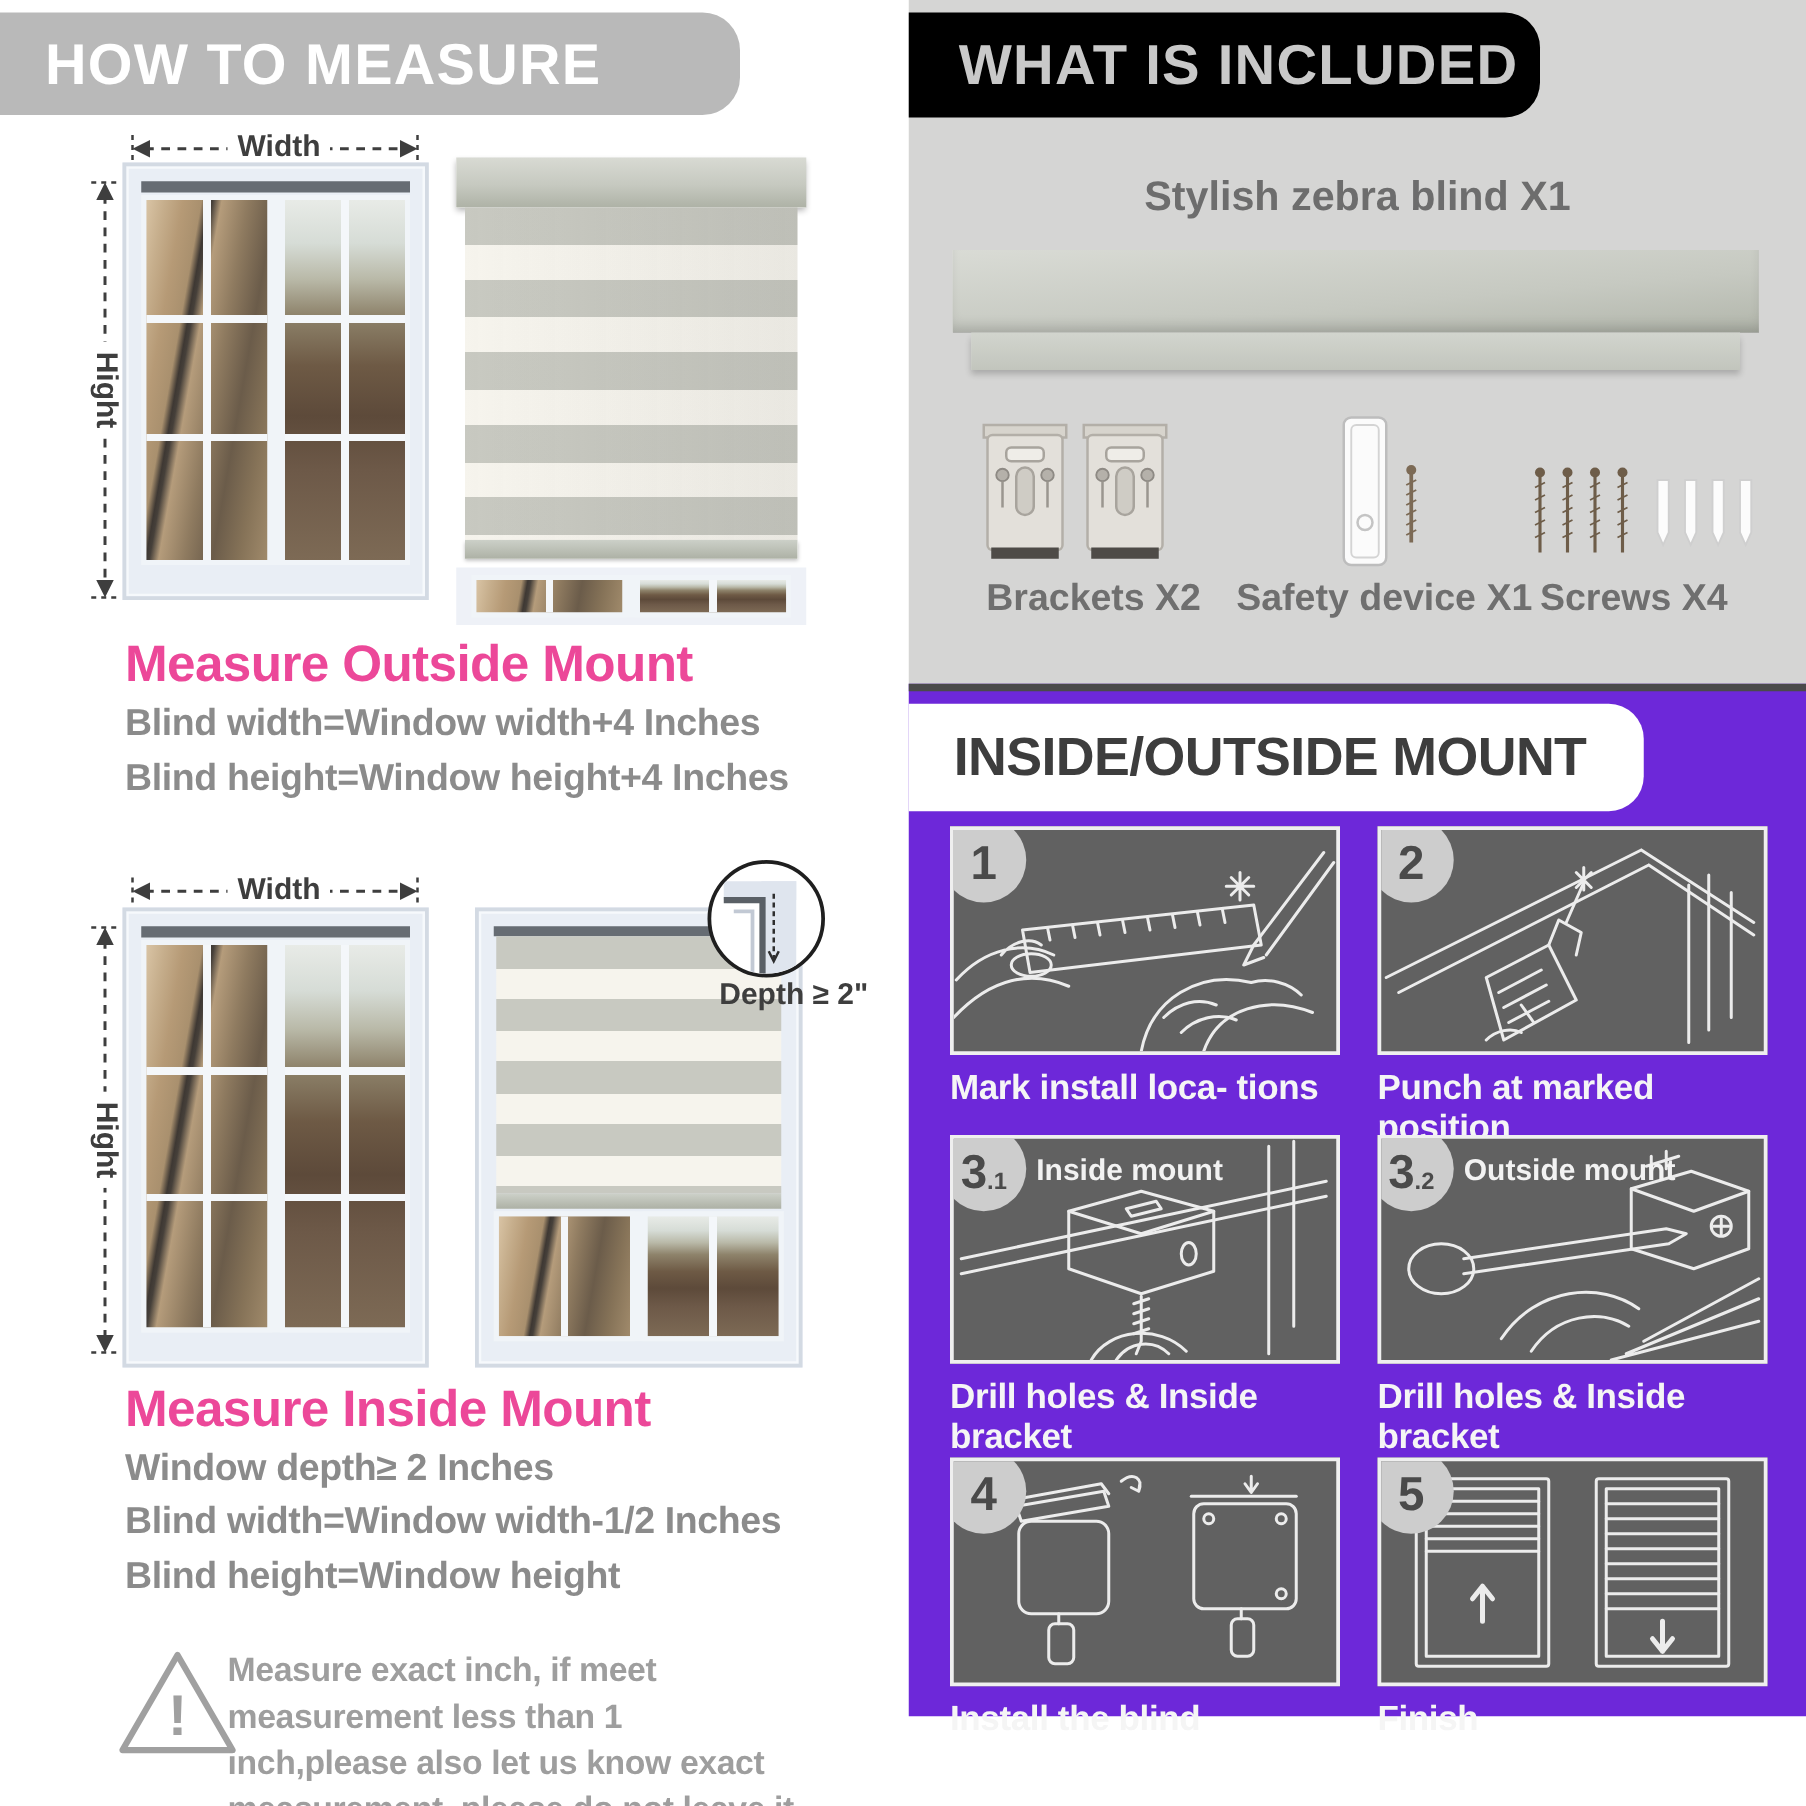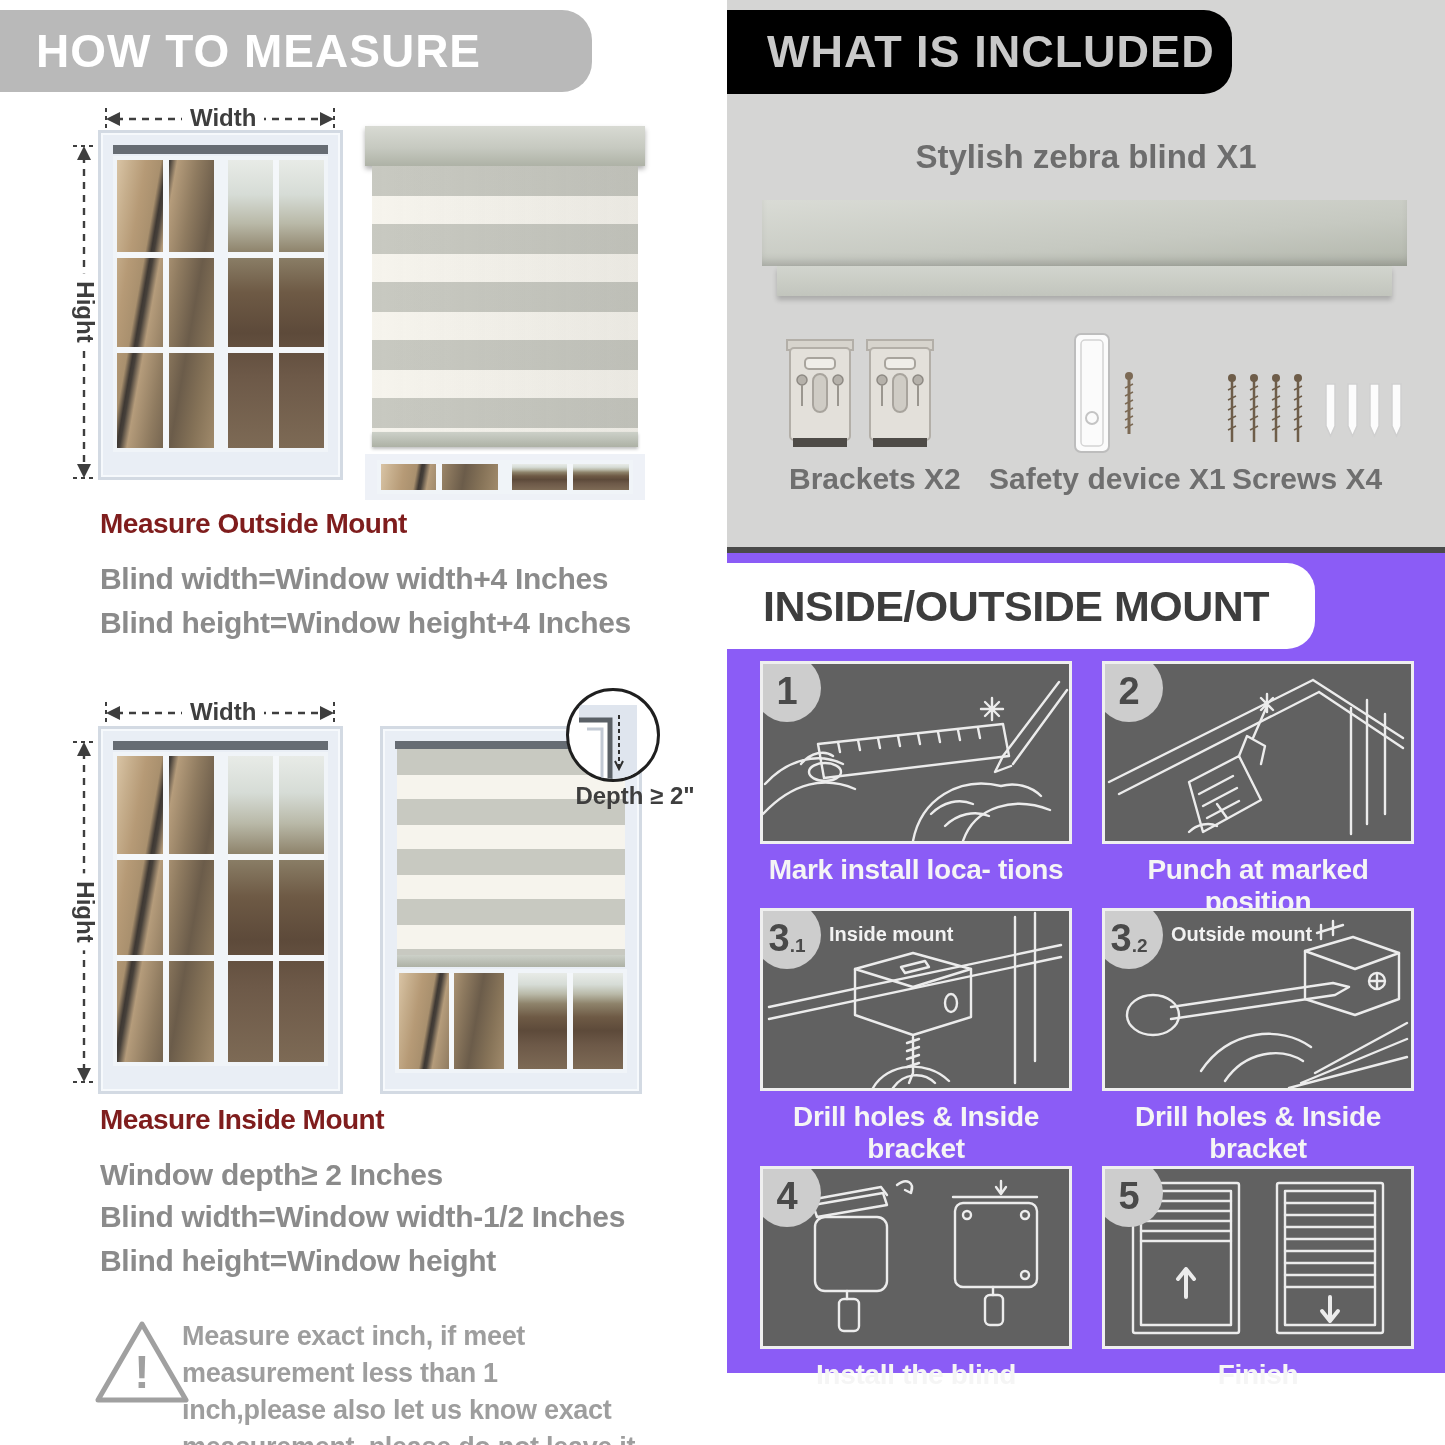--- a/index.html
+++ b/index.html
@@ -5,21 +5,21 @@
   html,body{margin:0;padding:0;background:#fff;}
   .canvas{position:relative;width:1445px;height:1445px;background:#fff;overflow:hidden;
           font-family:"Liberation Sans",sans-serif;}
   .abs{position:absolute;}
 
   
   .howto-pill{left:0;top:10px;width:592px;height:82px;background:#b9b9b9;
     border-radius:0 30px 30px 0;display:flex;align-items:center;padding-left:36px;box-sizing:border-box;}
   .howto-pill span{color:#fff;font-size:46px;font-weight:bold;letter-spacing:1px;}
 
-  .sec-title{color:#7f1d1d;font-size:28px;font-weight:bold;letter-spacing:-.5px;}
+  .sec-title{color:#ec4899;font-size:41px;font-weight:bold;letter-spacing:-.5px;}
   .sec-line{color:#8b8b8b;font-size:30px;font-weight:bold;letter-spacing:-.3px;text-align:center;}
 
   
   .win{background:#e9eef5;border:3px solid #d3dae3;box-sizing:border-box;padding:12px;
        box-shadow:inset 0 0 0 2px #f6f9fc;}
   .cassette{height:9px;background:#666c73;margin-bottom:2px;}
   .glass{display:flex;gap:6px;background:#f0f4f8;}
   .casement{position:relative;flex:1;border:4px solid #f0f4f8;overflow:hidden;}
   .photo-l{background:linear-gradient(100deg,#d9c4a5 0%,#c6ae8c 10%,#b69a76 20%,#a9906e 30%,
     #3e3833 34%,#46403a 36%,#b59c7b 41%,#8f7b60 55%,#6b5c4a 70%,#867358 85%,#a08a6b 100%);}
@@ -65,32 +65,32 @@
   .inc-pill span{color:#c9c9c9;font-size:45px;font-weight:bold;letter-spacing:1px;}
   .product-title{position:absolute;left:0;top:138px;width:100%;text-align:center;
     color:#6d6d6d;font-size:33px;font-weight:bold;}
   .bar{position:absolute;left:35px;top:200px;width:645px;height:66px;
     background:linear-gradient(175deg,#d9dbd5 0%,#c6c9c1 60%,#b2b6ab 100%);
     box-shadow:inset 0 -8px 10px -4px rgba(0,0,0,.18);}
   .bar-lip{position:absolute;left:50px;top:266px;width:615px;height:30px;
     background:linear-gradient(#d2d5ce,#c2c5bd);box-shadow:0 4px 5px rgba(0,0,0,.2);}
   .inc-label{position:absolute;color:#6f6f6f;font-size:30px;font-weight:bold;}
 
-  .panel-dark{left:727px;top:547px;width:718px;height:826px;background:#8b5cf6;border-top:6px solid #4a4a4a;box-sizing:border-box;text-align:center;}
+  .panel-dark{left:727px;top:547px;width:718px;height:826px;background:#6d28d9;border-top:6px solid #4a4a4a;box-sizing:border-box;}
   .mount-pill{position:absolute;left:0;top:10px;width:588px;height:86px;background:#fff;
     border-radius:0 28px 28px 0;display:flex;align-items:center;padding-left:36px;box-sizing:border-box;}
   .mount-pill span{color:#3d3d3d;font-size:43px;font-weight:bold;letter-spacing:-.5px;}
 
   .step{position:absolute;width:312px;}
   .frame{position:relative;height:183px;border:3px solid #efefef;background:#616161;overflow:hidden;box-sizing:border-box;}
   .badge{position:absolute;top:-10px;left:-10px;width:68px;height:68px;border-radius:50%;
     background:#cdcdcd;display:flex;align-items:center;justify-content:center;z-index:3;}
   .badge .n{color:#4a4a4a;font-size:38px;font-weight:bold;margin-top:6px;}
   .badge .s{color:#4a4a4a;font-size:19px;font-weight:bold;margin-top:22px;}
-  .step-title{position:absolute;left:66px;top:12px;color:#f2f2f2;font-size:20px;font-weight:bold;z-index:3;}
+  .step-title{position:absolute;left:66px;top:12px;color:#f2f2f2;font-size:24px;font-weight:bold;z-index:3;}
   .cap{margin-top:10px;color:#f5f5f5;font-size:28px;font-weight:bold;letter-spacing:-.3px;}
   .art{position:absolute;inset:0;}
   .art svg{width:100%;height:100%;}
   .lineart{stroke:#ececec;stroke-width:2.4;fill:none;stroke-linecap:round;stroke-linejoin:round;}
 </style>
 </head>
 <body>
 
 <div class="canvas">
 

